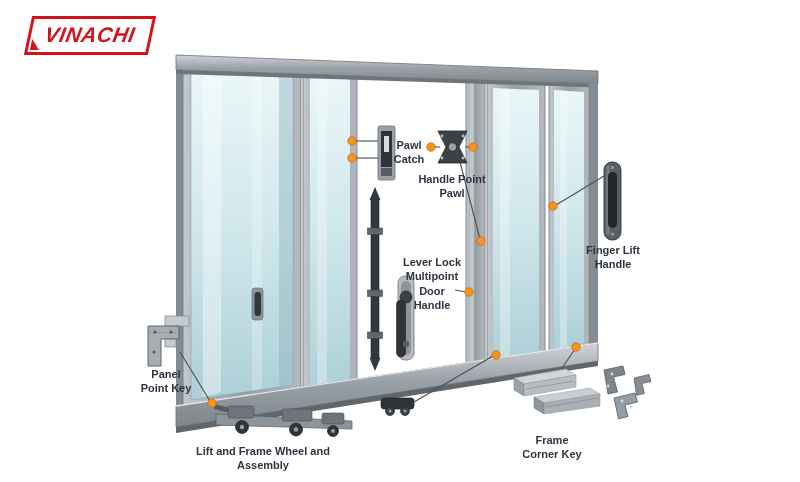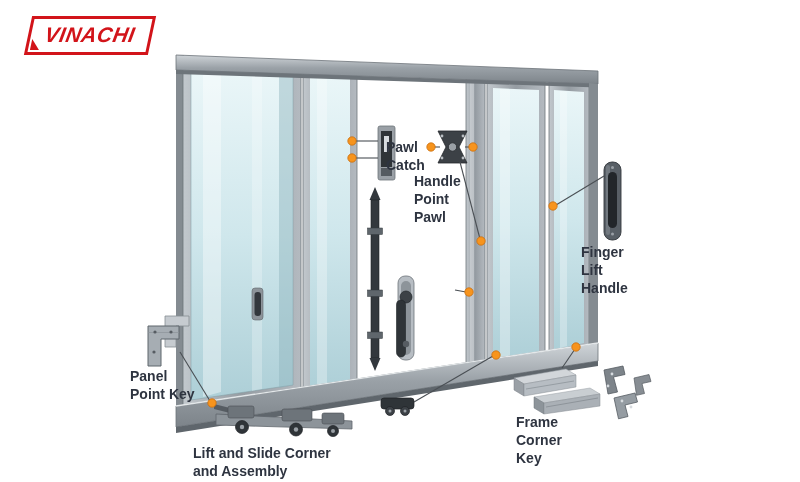--- a/index.html
+++ b/index.html
@@ -18,22 +18,22 @@
     font-style:italic;font-weight:900;font-size:21px;color:#d2141a;letter-spacing:.5px;
   }
   .logo-wedge{
     position:absolute;left:2px;bottom:2px;width:0;height:0;
     border-left:9px solid #d2141a;border-top:11px solid transparent;
   }
   
   .diagram-svg{position:absolute;left:0;top:0;}
   .part-label{
     position:absolute;
-    font-weight:bold;font-size:14px;line-height:1.3;color:#2e3440;
-    white-space:pre-line;
+    font-weight:bold;font-size:11px;line-height:1.3;color:#2e3440;
+    text-align:center;white-space:pre-line;
   }
 </style>
 </head>
 <body>
 
 <div class="stage">
 
   <div class="logo">
     <div class="logo-box">
       <span class="logo-wedge"></span>
@@ -233,22 +233,25 @@
 
   <div class="part-label" style="left:386px;top:138px;width:46px;">Pawl
 Catch</div>
 
   <div class="part-label" style="left:414px;top:172px;width:76px;">Handle Point
 Pawl</div>
 
   <div class="part-label" style="left:581px;top:243px;width:64px;">Finger Lift
 Handle</div>
 
+  <div class="part-label" style="left:400px;top:255px;width:64px;">Lever Lock
+Multipoint
+Door Handle</div>
 
   <div class="part-label" style="left:130px;top:367px;width:72px;">Panel
 Point Key</div>
 
-  <div class="part-label" style="left:193px;top:444px;width:140px;">Lift and Slide Corner and Assembly</div>
-
-  <div class="part-label" style="left:516px;top:413px;width:72px;">Frame
+  <div class="part-label" style="left:193px;top:444px;width:140px;">Lift and Frame Wheel and Assembly</div>
+
+  <div class="part-label" style="left:516px;top:433px;width:72px;">Frame
 Corner Key</div>
 
 </div>
 
 </body></html>

